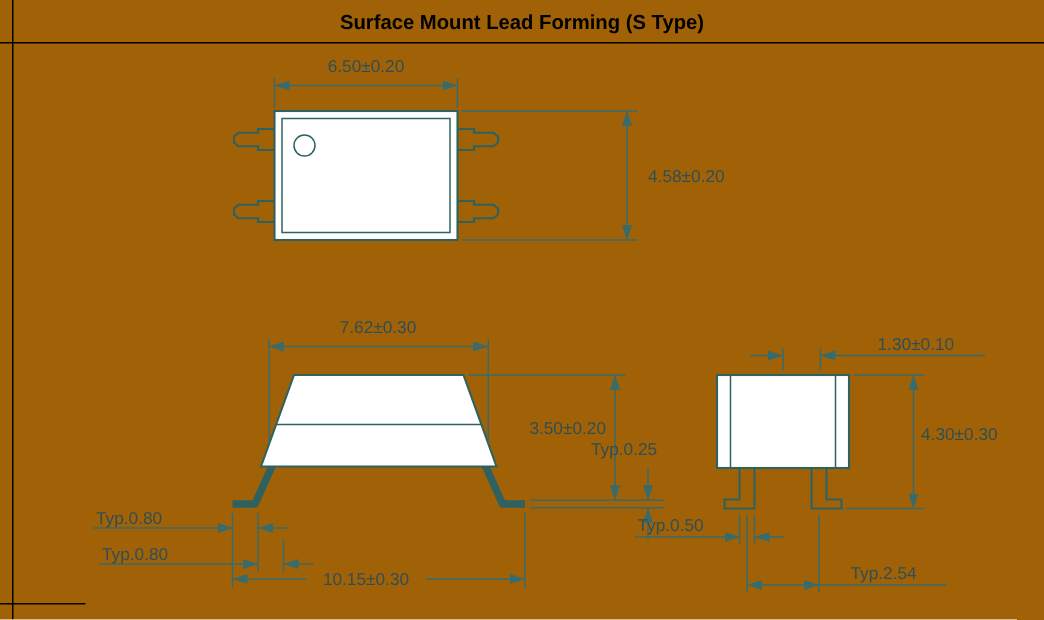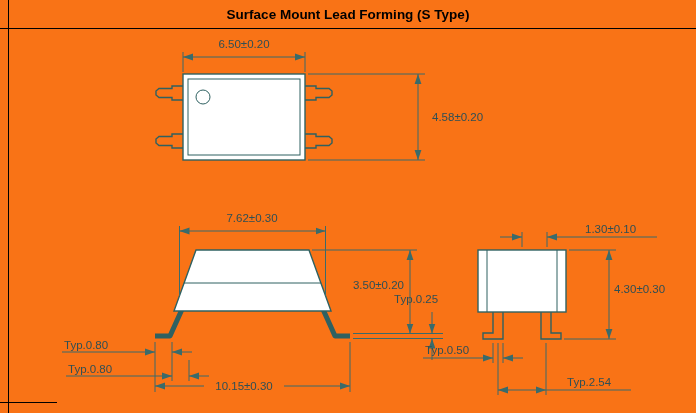--- a/index.html
+++ b/index.html
@@ -1,16 +1,16 @@
 <!DOCTYPE html>
 <html style="--line: #2f6161; --dim: #3a6b6b; --text: #2f4f55; --frame: #000000;"><head>
 <meta charset="utf-8">
 <style>
   html,body{margin:0;padding:0;background:#ffffff;}
-  .page{position:relative;width:696px;height:413px;background:#f97316;overflow:hidden;
+  .page{position:relative;width:696px;height:413px;background:#a16207;overflow:hidden;
         font-family:"Liberation Sans",sans-serif;}
   svg{display:block;}
   .frame{stroke:var(--frame,#000000);stroke-width:1;fill:none;}
   .obj{stroke:var(--line,#2f6161);stroke-width:1.4;fill:none;}
   .objfill{stroke:var(--line,#2f6161);stroke-width:1.4;fill:#ffffff;}
   .thin{stroke:var(--line,#2f6161);stroke-width:1;fill:none;}
   .lead{stroke:var(--line,#2f6161);stroke-width:5;fill:none;stroke-linejoin:round;stroke-linecap:butt;}
   .dim{stroke:var(--dim,#3a6b6b);stroke-width:1;fill:none;}
   .arrowhead{fill:var(--dim,#3a6b6b);}
   .dimtext{fill:var(--text,#2f4f55);font-size:11.5px;font-family:"Liberation Sans",sans-serif;}

